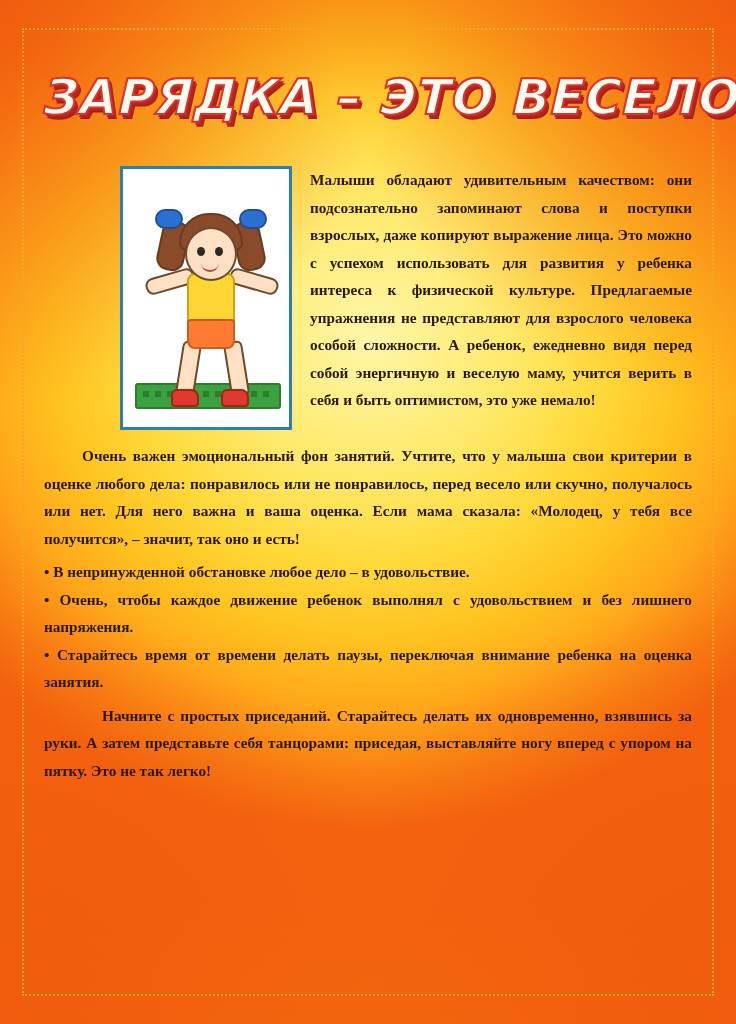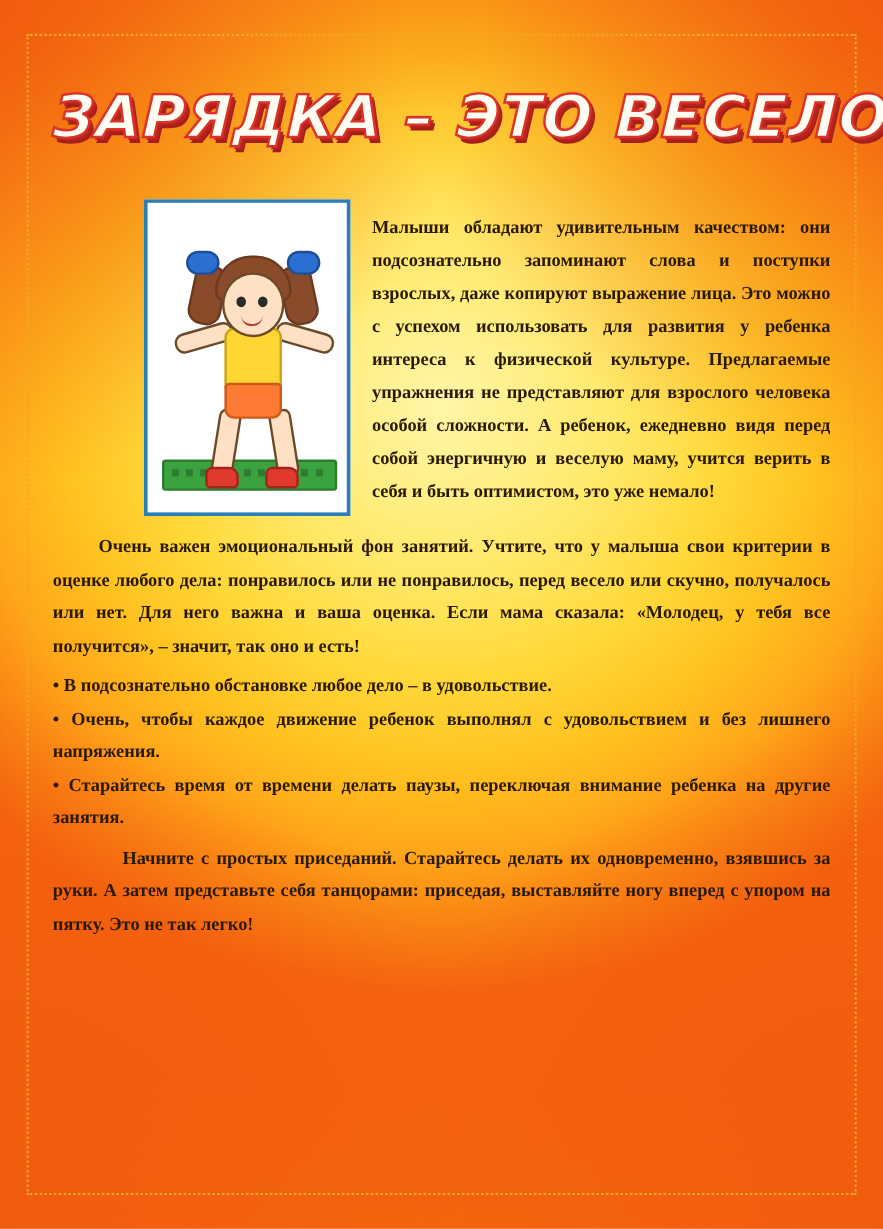--- a/index.html
+++ b/index.html
@@ -221,21 +221,21 @@
     width: 24px; height: 14px;
     background: #e03a2f;
     border: 2px solid #a3241c;
     border-radius: 6px 8px 4px 4px;
     z-index: 5;
   }
   .shoe-l { left: 48px; }
   .shoe-r { left: 98px; }
 
   p.para { margin: 0 0 0 0; text-indent: 38px; }
-  p.para.no-indent { text-indent: 0; margin-top: 10px; }
+  p.para.no-indent { text-indent: 0; }
   p.bullet { margin: 0; text-indent: 0; }
   .gap-sm { height: 6px; }
 </style>
 </head>
 <body>
 
 <div class="poster">
 
   <div class="dotted-frame"></div>
 
@@ -277,23 +277,23 @@
 
     <div class="gap-sm"></div>
 
     <div class="body-text">
       <p class="para">Очень важен эмоциональный фон занятий. Учтите, что у малыша свои критерии в оценке любого дела: понравилось или не понравилось, перед весело или скучно, получалось или нет. Для него важна и ваша оценка. Если мама сказала: «Молодец, у тебя все получится», – значит, так оно и есть!</p>
     </div>
 
     <div class="gap-sm"></div>
 
     <div class="body-text">
-      <p class="bullet">• В подсознательно обстановке любое дело – в удовольствие.</p>
+      <p class="bullet">• В непринужденной обстановке любое дело – в удовольствие.</p>
       <p class="bullet">• Очень, чтобы каждое движение ребенок выполнял с удовольствием и без лишнего напряжения.</p>
-      <p class="bullet">• Старайтесь время от времени делать паузы, переключая внимание ребенка на другие занятия.</p>
+      <p class="bullet">• Старайтесь время от времени делать паузы, переключая внимание ребенка на оценка занятия.</p>
     </div>
 
     <div class="gap-sm"></div>
 
     <div class="body-text">
       <p class="para" style="text-indent:58px">Начните с простых приседаний. Старайтесь делать их одновременно, взявшись за руки. А затем представьте себя танцорами: приседая, выставляйте ногу вперед с упором на пятку. Это не так легко!</p>
     </div>
 
   </div>
 </div>

